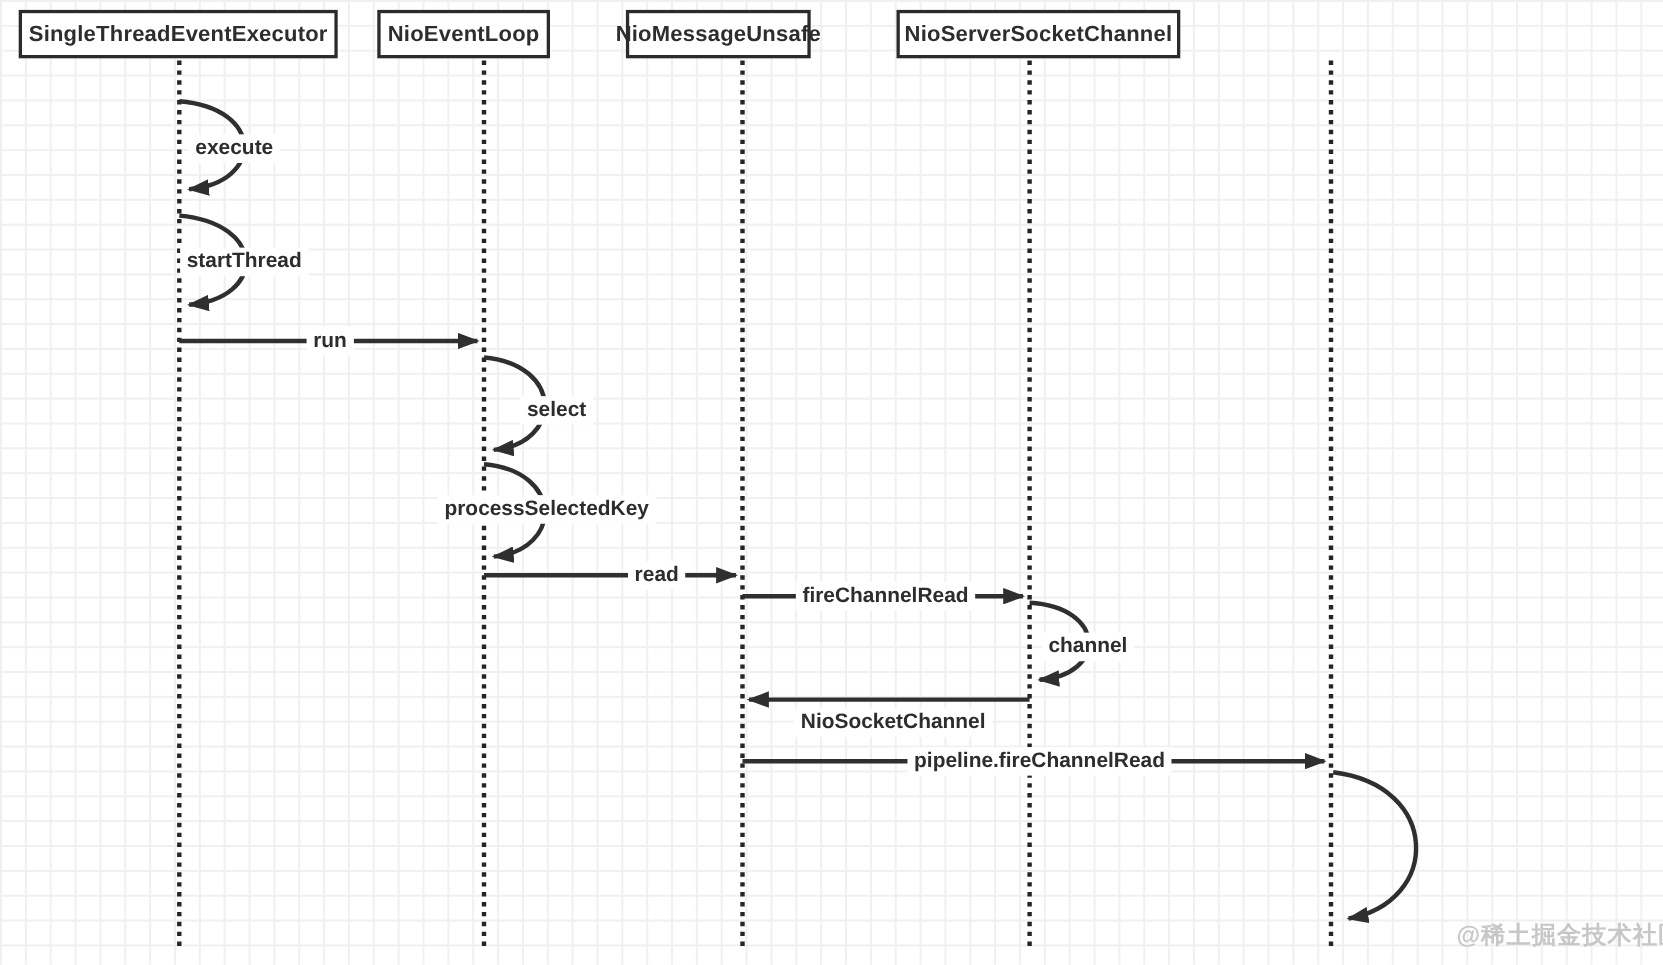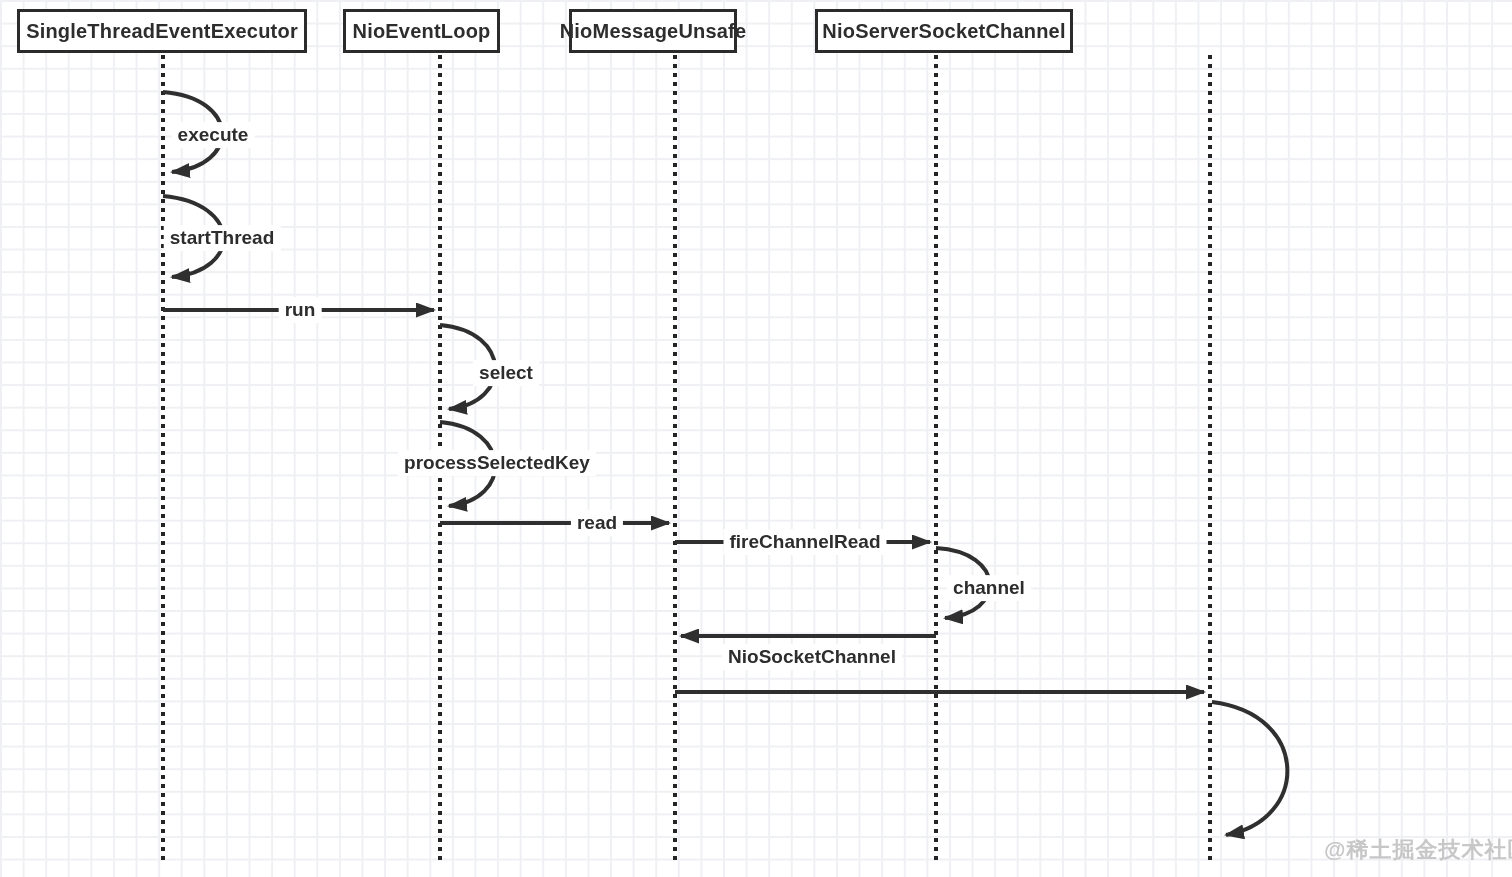--- a/index.html
+++ b/index.html
@@ -116,16 +116,17 @@
   <div class="msg-label" style="left:213px; top:135px;">execute</div>
   <div class="msg-label" style="left:222px; top:238px;">startThread</div>
   <div class="msg-label" style="left:496px; top:373px;margin-left:10px;">select</div>
   <div class="msg-label" style="left:497px; top:463px;">processSelectedKey</div>
   <div class="msg-label" style="left:989px; top:588px;">channel</div>
 
   <div class="msg-label" style="left:300px; top:310px;">run</div>
   <div class="msg-label" style="left:553px; top:523px;margin-left:44px;">read</div>
   <div class="msg-label" style="left:805px; top:542px;">fireChannelRead</div>
   <div class="msg-label" style="left:812px; top:657px;">NioSocketChannel</div>
+  <div class="msg-label" style="left:945px; top:692px;">pipeline.fireChannelRead</div>
 
   <div class="watermark">@稀土掘金技术社区</div>
 
 </div>
 
 </body></html>

